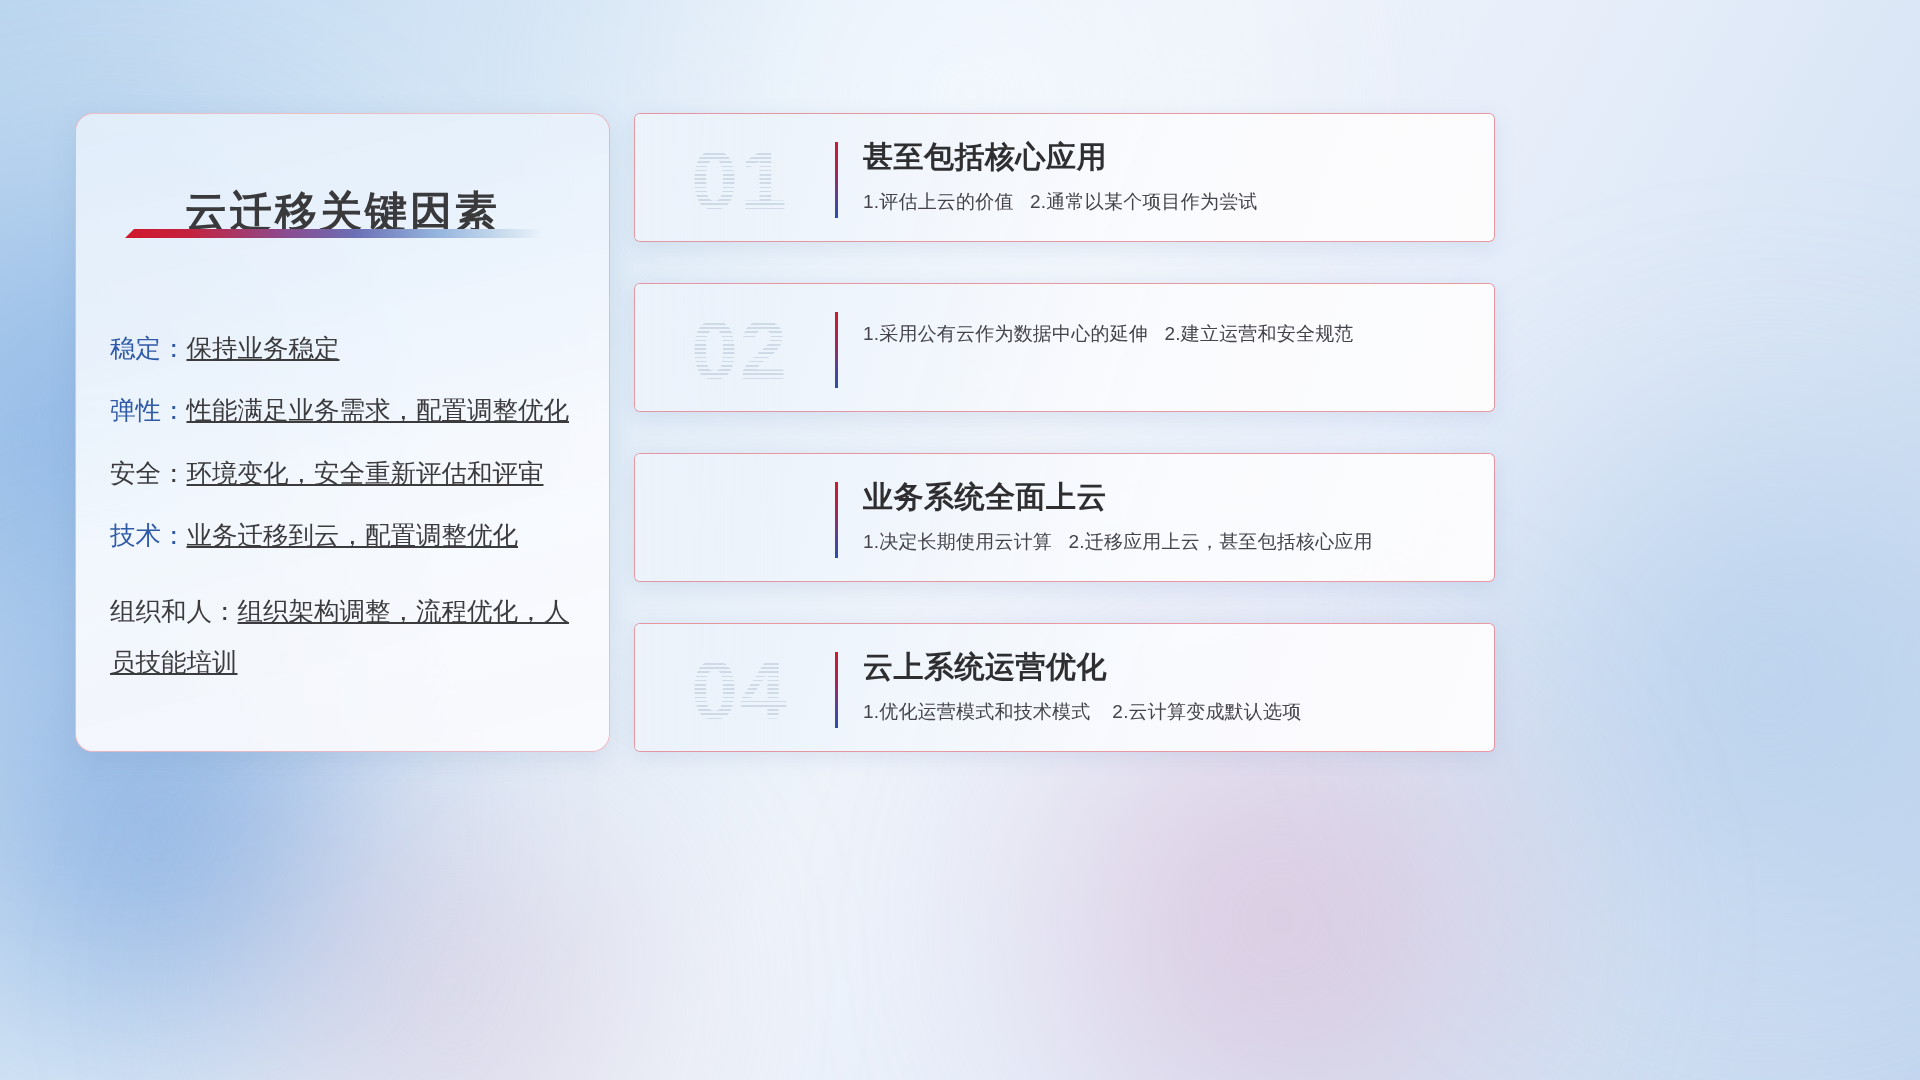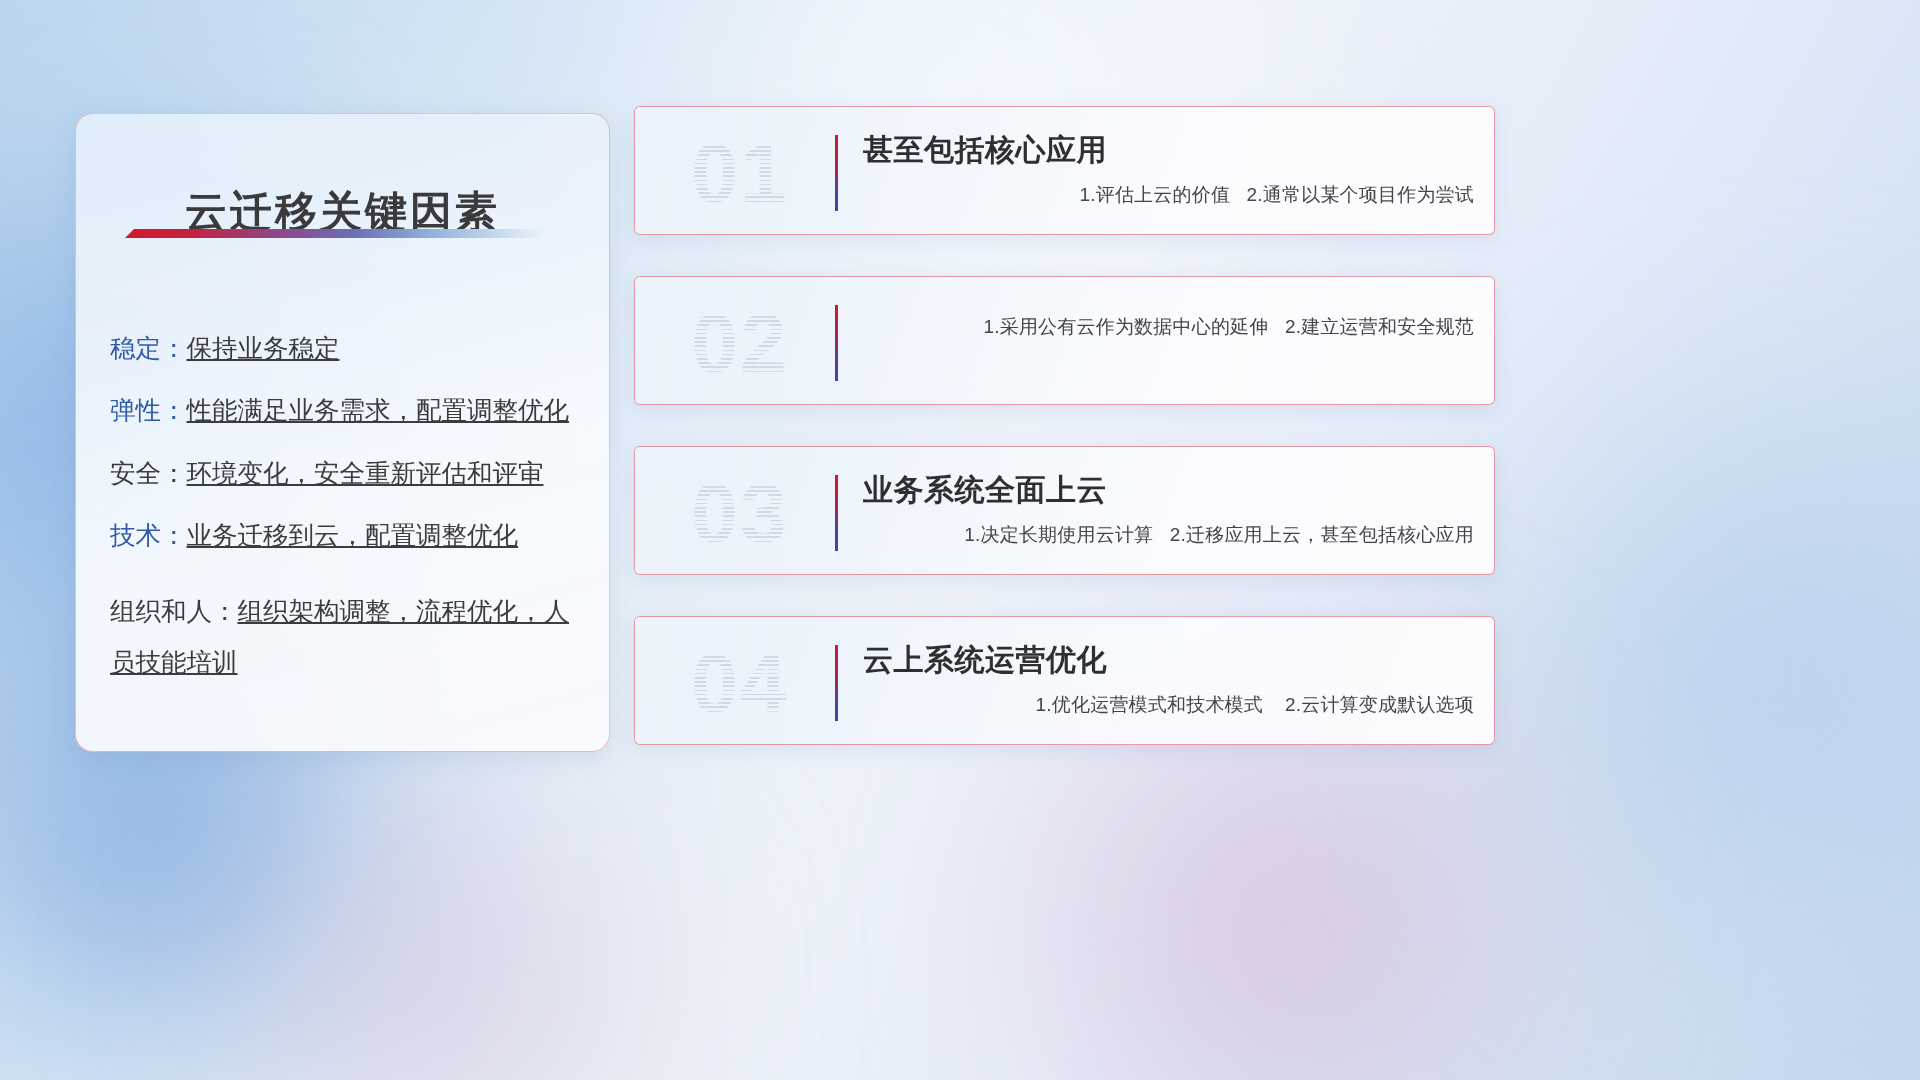--- a/index.html
+++ b/index.html
@@ -131,21 +131,21 @@
   }
   .factor-row.wrap { white-space: normal; line-height: 2.0; margin-bottom: 0; }
   .f-label { color: #2f5aa8; }
   .f-label.plain { color: #3c3c3e; }
   .f-text { color: #3c3c3e; text-decoration: underline; }
 
   
   #steps {
     position: absolute;
     left: 634px;
-    top: 106px;
+    top: 113px;
     width: 861px;
     text-decoration: underline;
   }
   .step-card {
     position: relative;
     height: 129px;
     margin-bottom: 41px;
     border-radius: 6px;
     box-sizing: border-box;
     background: linear-gradient(110deg,
@@ -213,21 +213,20 @@
     color: #2f2f31;
     line-height: 1.25;
     letter-spacing: 0.5px;
   }
   .step-desc {
     margin-top: 13px;
     font-size: 19px;
     color: #44444a;
     letter-spacing: 0.2px;
     white-space: pre;
-    text-align: right;
   }
 </style>
 </head>
 <body>
 
 <div id="slide">
 
   <div class="bg-base"></div>
   <div class="bg-blob blob-e"></div>
   <div class="bg-blob blob-a"></div>
@@ -278,21 +277,20 @@
 
     <article class="step-card">
       <div class="step-num">02</div>
       <div class="step-bar"></div>
       <div class="step-body">
         <div class="step-desc">1.采用公有云作为数据中心的延伸   2.建立运营和安全规范</div>
       </div>
     </article>
 
     <article class="step-card">
-      <div class="step-num">03</div>
       <div class="step-bar"></div>
       <div class="step-body">
         <div class="step-title">业务系统全面上云</div>
         <div class="step-desc">1.决定长期使用云计算   2.迁移应用上云，甚至包括核心应用</div>
       </div>
     </article>
 
     <article class="step-card">
       <div class="step-num">04</div>
       <div class="step-bar"></div>

